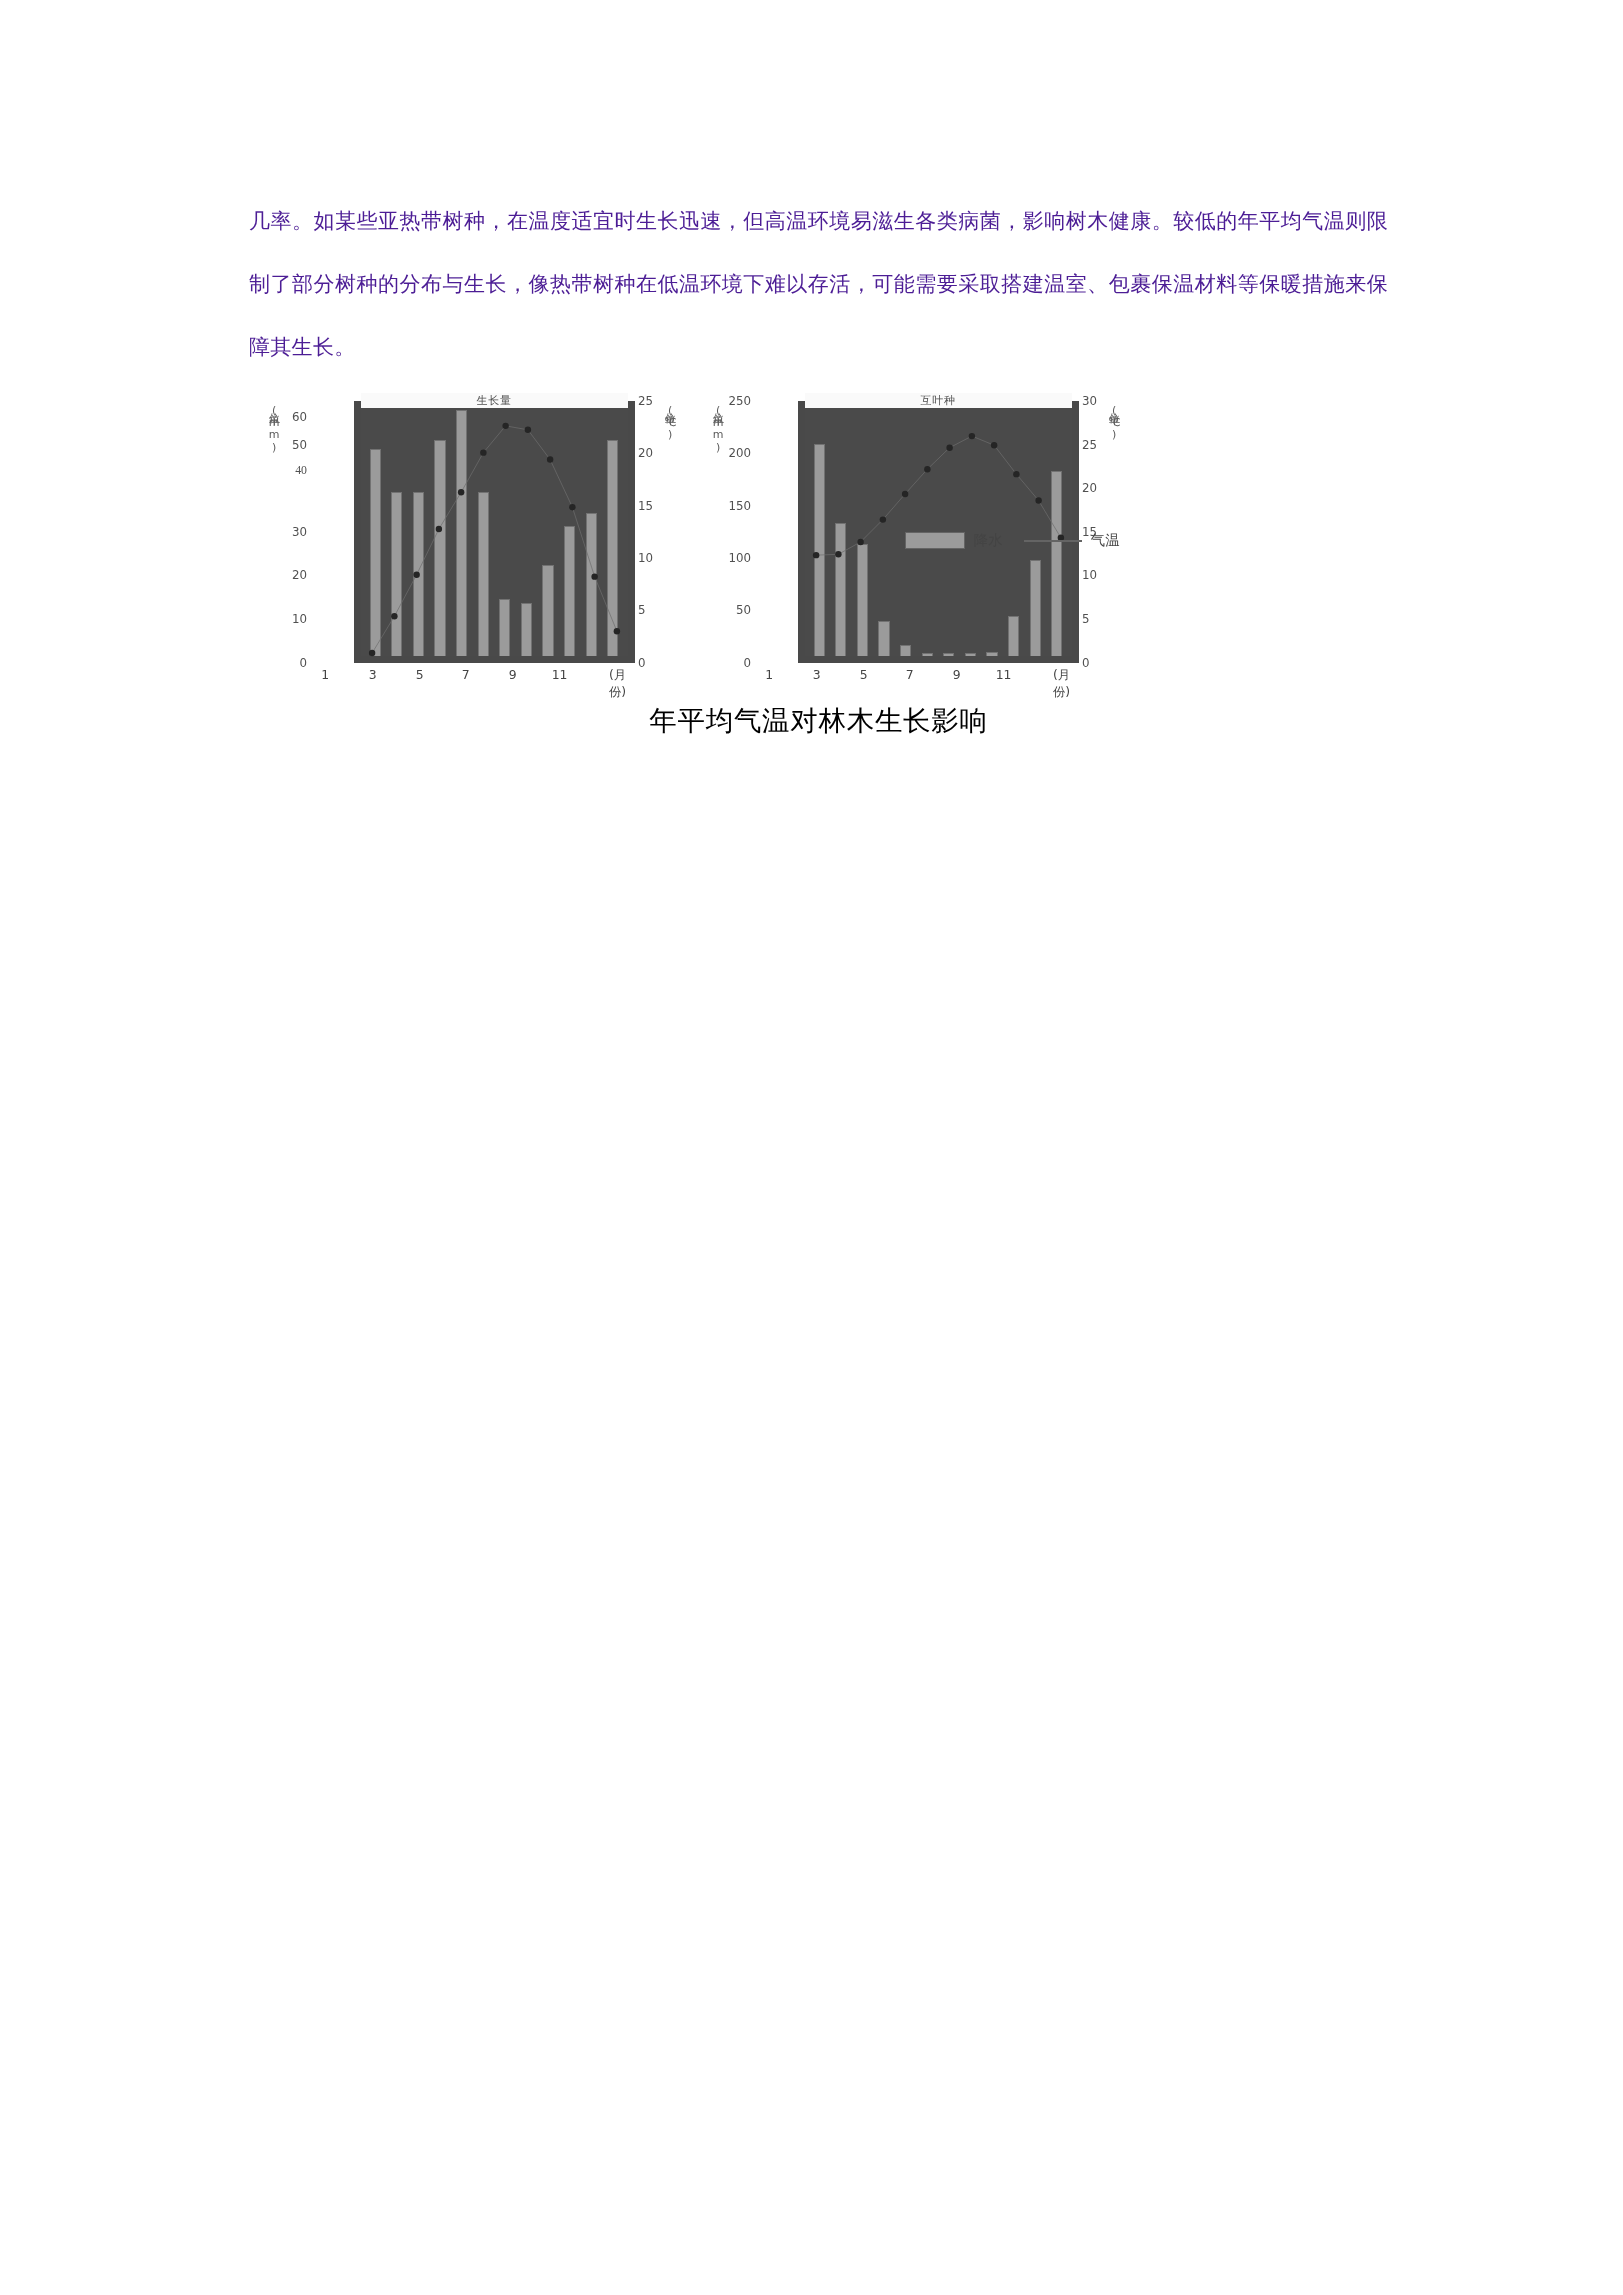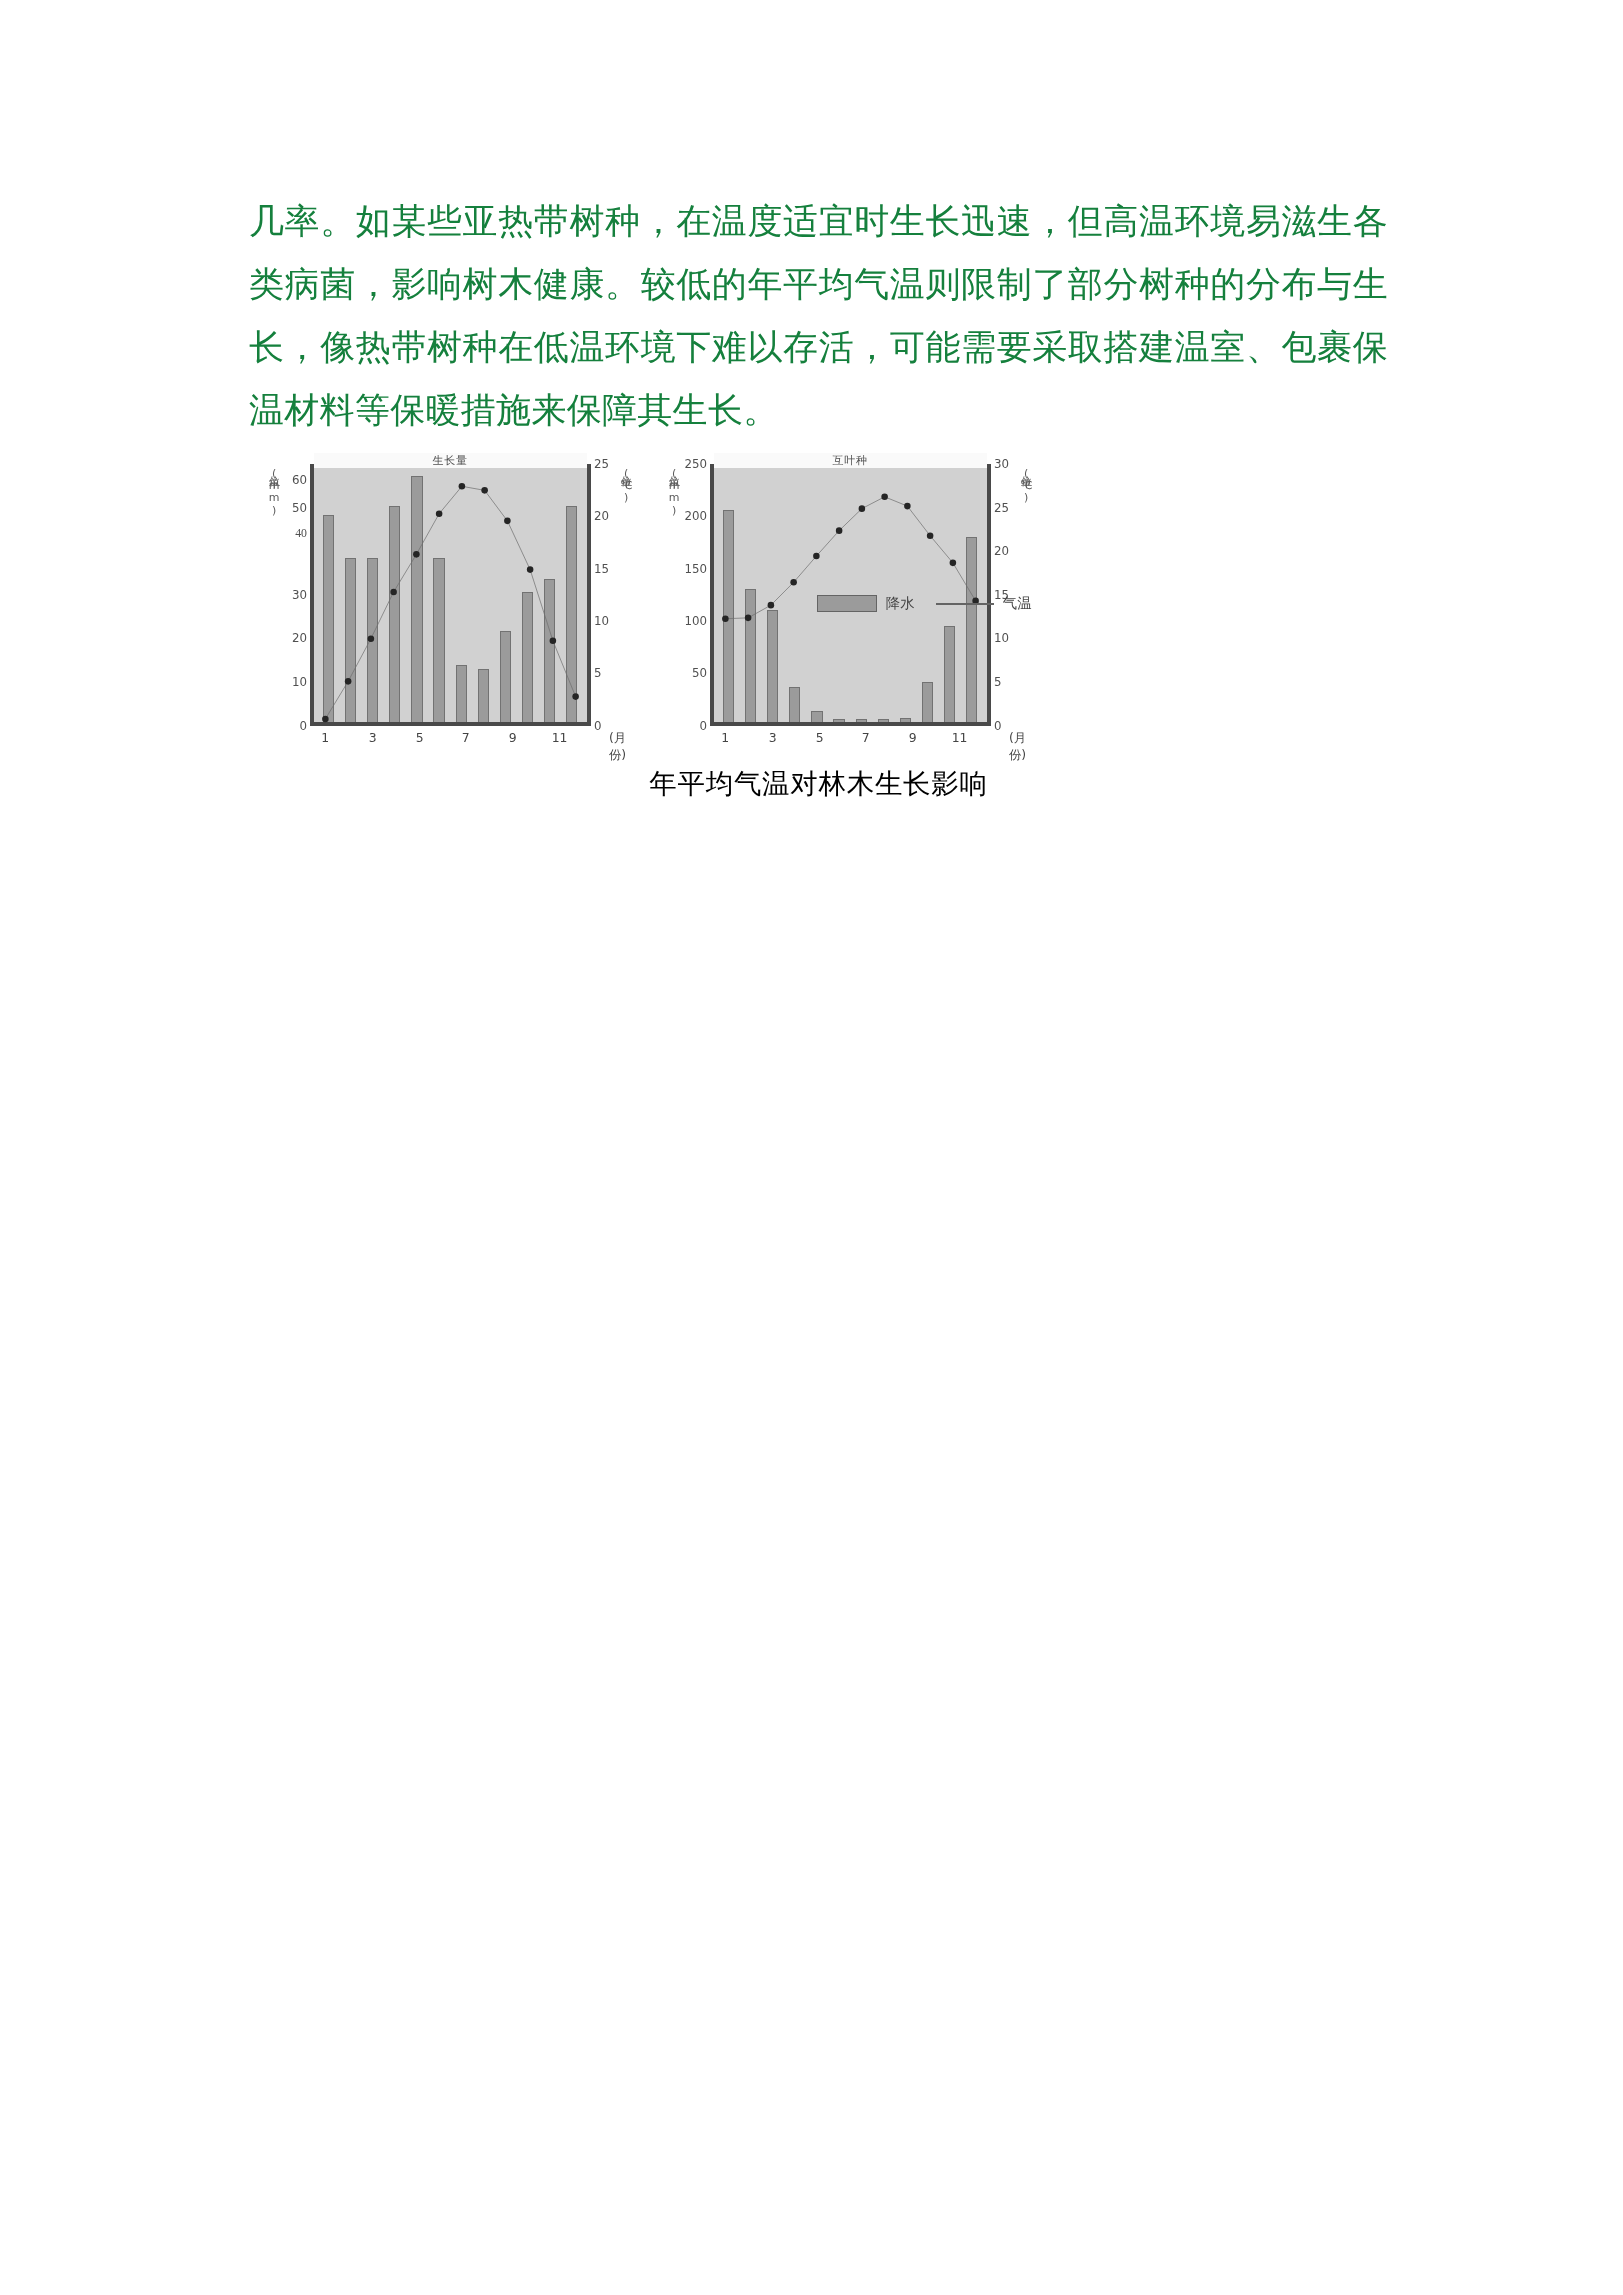--- a/index.html
+++ b/index.html
@@ -19,23 +19,23 @@
     overflow: hidden;
   }
   .content {
     position: absolute;
     left: 249px;
     top: 190px;
     width: 1139px;
   }
   .para {
     font-family: "DejaVu Serif", "Liberation Serif", serif;
-    font-size: 35px;
+    font-size: 21px;
     line-height: 63px;
-    color: #15803d;
+    color: #4c1d95;
     text-align: justify;
     text-justify: inter-character;
     margin: 0 0 3.9px 0;
     letter-spacing: 0.3px;
   }
   .para.indent { text-indent: 55px; }
   .para.noindent { text-indent: 0; }
 
   
   .figure {
@@ -84,23 +84,24 @@
     font-size: 11.8px;
     color: #4a4a4a;
     white-space: nowrap;
   }
   .tick-col.right .tk {
     right: auto;
     left: 3.3px;
   }
   .plot {
     position: relative;
-    border: 4px solid #14532d;
+    border: 7px solid #14532d;
     box-sizing: border-box;
-    background: #86efac;
+    background: #6d28d9;
+    margin-left: 44px;
   }
   .plot .bars {
     position: absolute;
     left: 0; right: 0; bottom: 0; top: 0;
     display: flex;
     align-items: flex-end;
     justify-content: space-around;
     padding: 0 3.9px;
   }
   .bar {

